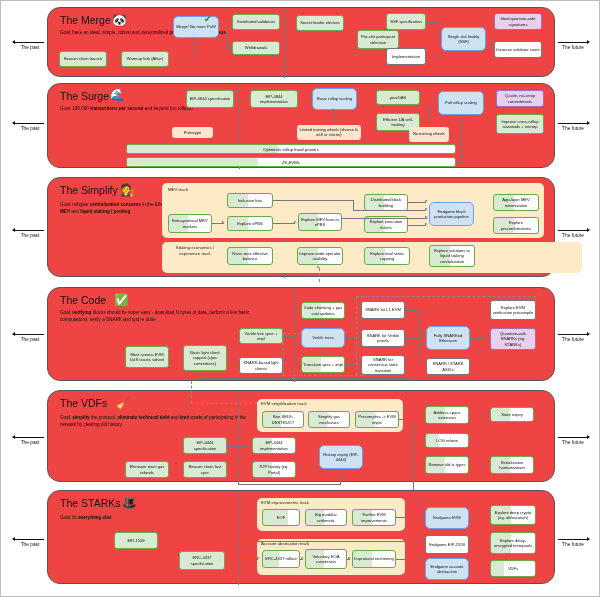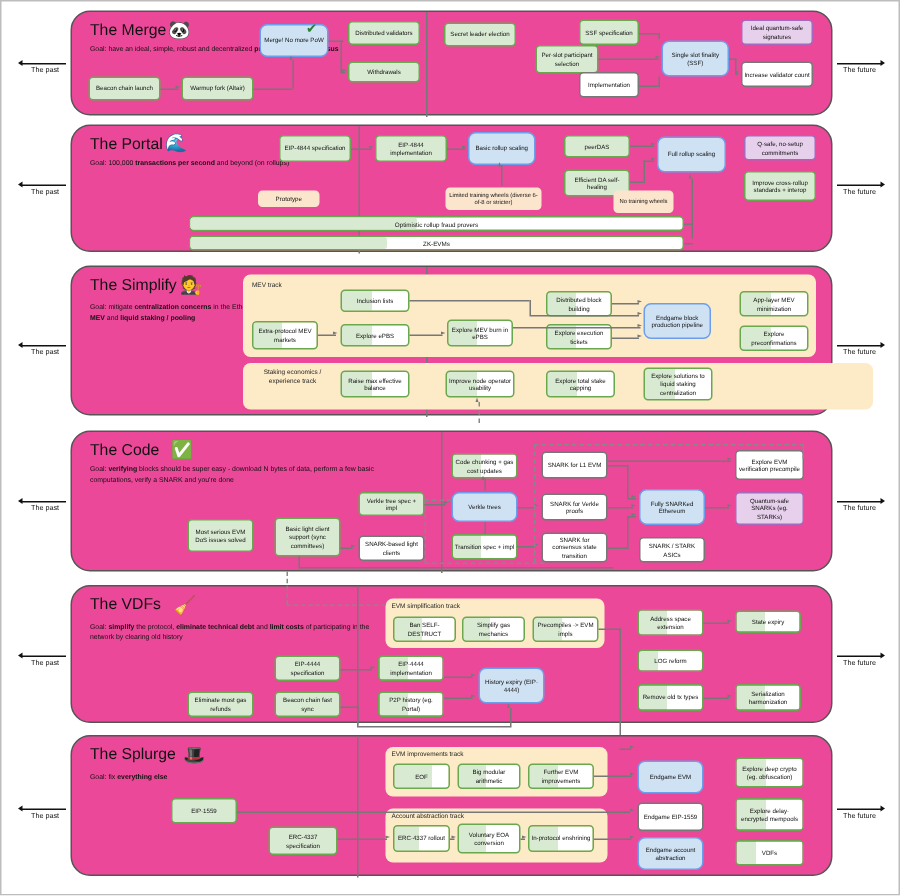--- a/index.html
+++ b/index.html
@@ -1,19 +1,19 @@
 <!DOCTYPE html>
 <html><head>
 <meta charset="utf-8">
 <style>
   html,body{margin:0;padding:0;background:#ffffff;}
   body{font-family:"Liberation Sans","DejaVu Sans",sans-serif;}
   #page{position:relative;width:600px;height:597px;background:#fff;overflow:hidden;
         border:1px solid #bdbdbd;box-sizing:border-box;}
-  .sect{position:absolute;border:1.2px solid #555;border-radius:13px;background:#ec4899;box-sizing:border-box;}
+  .sect{position:absolute;border:1.2px solid #555;border-radius:13px;background:#ef4444;box-sizing:border-box;}
   .sect-title{position:absolute;left:12px;top:6px;font-size:10.5px;color:#111;white-space:nowrap;}
   .sect-emoji{position:absolute;font-size:12px;line-height:1;}
   .goal{position:absolute;font-size:4.6px;color:#111;line-height:1.45;width:180px;}
   .goal b{font-weight:bold;}
   .node{position:absolute;box-sizing:border-box;border:0.9px solid #5d6d5d;border-radius:3px;
         display:flex;align-items:center;justify-content:center;text-align:center;
         font-size:4.1px;line-height:1.25;color:#111;padding:1px;overflow:hidden;}
   .n-green{background:#d9ead3;border-color:#6aa84f;}
   .n-greenhalf{background:linear-gradient(to right,#d9ead3 0 45%,#ffffff 45% 100%);border-color:#6aa84f;}
   .n-greenhalf30{background:linear-gradient(to right,#d9ead3 0 30%,#ffffff 30% 100%);border-color:#6aa84f;}
@@ -134,21 +134,21 @@
   <div class="hline" style="left:425px;top:21px;width:14px;"></div>
   <div class="vline" style="left:438px;top:21px;height:4px;"></div>
   <div class="hline" style="left:425px;top:56px;width:14px;"></div>
   <div class="vline" style="left:438px;top:50px;height:6px;"></div>
   <div class="hline" style="left:485px;top:38px;width:5px;"></div>
   <div class="vline" style="left:489px;top:38px;height:10px;"></div>
   <div class="hline" style="left:489px;top:48px;width:2px;"></div>
   <div class="ah" style="left:489px;top:46px;"></div>
 
   <div class="sect" style="left:46px;top:82px;width:508px;height:85px;">
-    <div class="sect-title">The Portal</div>
+    <div class="sect-title">The Surge</div>
     <div class="sect-emoji" style="left:62px;top:5px;">🌊</div>
     <div class="goal" style="left:12px;top:22px;">Goal: 100,000 <b>transactions per second</b> and beyond (on rollups)</div>
     <div class="vline" style="left:191px;top:0;height:85px;"></div>
   </div>
 
   <div class="node n-green" style="left:185px;top:89px;width:48px;height:18px;">EIP-4844 specification</div>
   <div class="node n-green" style="left:249px;top:89px;width:48px;height:18px;">EIP-4844 implementation</div>
   <div class="node n-blue" style="left:311px;top:87px;width:45px;height:22px;">Basic rollup scaling</div>
   <div class="node n-green" style="left:375px;top:89px;width:44px;height:15px;">peerDAS</div>
   <div class="node n-green" style="left:375px;top:112px;width:44px;height:18px;">Efficient DA self-healing</div>
@@ -324,21 +324,21 @@
   <div class="hline" style="left:468px;top:414px;width:17px;"></div>
   <div class="ah" style="left:484px;top:412px;"></div>
   <div class="hline" style="left:468px;top:464px;width:17px;"></div>
   <div class="ah" style="left:484px;top:462px;"></div>
   <div class="hline" style="left:398px;top:418px;width:15px;"></div>
   <div class="vline" style="left:412px;top:418px;height:80px;"></div>
   <div class="dash-v" style="left:190px;top:380px;height:22px;"></div>
   <div class="dash-h" style="left:190px;top:402px;width:66px;"></div>
 
   <div class="sect" style="left:46px;top:489px;width:508px;height:94px;">
-    <div class="sect-title">The Splurge</div>
+    <div class="sect-title">The STARKs</div>
     <div class="sect-emoji" style="left:74px;top:6px;">🎩</div>
     <div class="goal" style="left:12px;top:24px;">Goal: fix <b>everything else</b></div>
     <div class="vline" style="left:190px;top:0;height:94px;"></div>
   </div>
 
   <div class="track" style="left:256px;top:497px;width:148px;height:33px;"></div>
   <div class="track-label" style="left:260px;top:499px;">EVM improvements track</div>
   <div class="track" style="left:256px;top:538px;width:148px;height:36px;"></div>
   <div class="track-label" style="left:260px;top:540px;">Account abstraction track</div>
 

